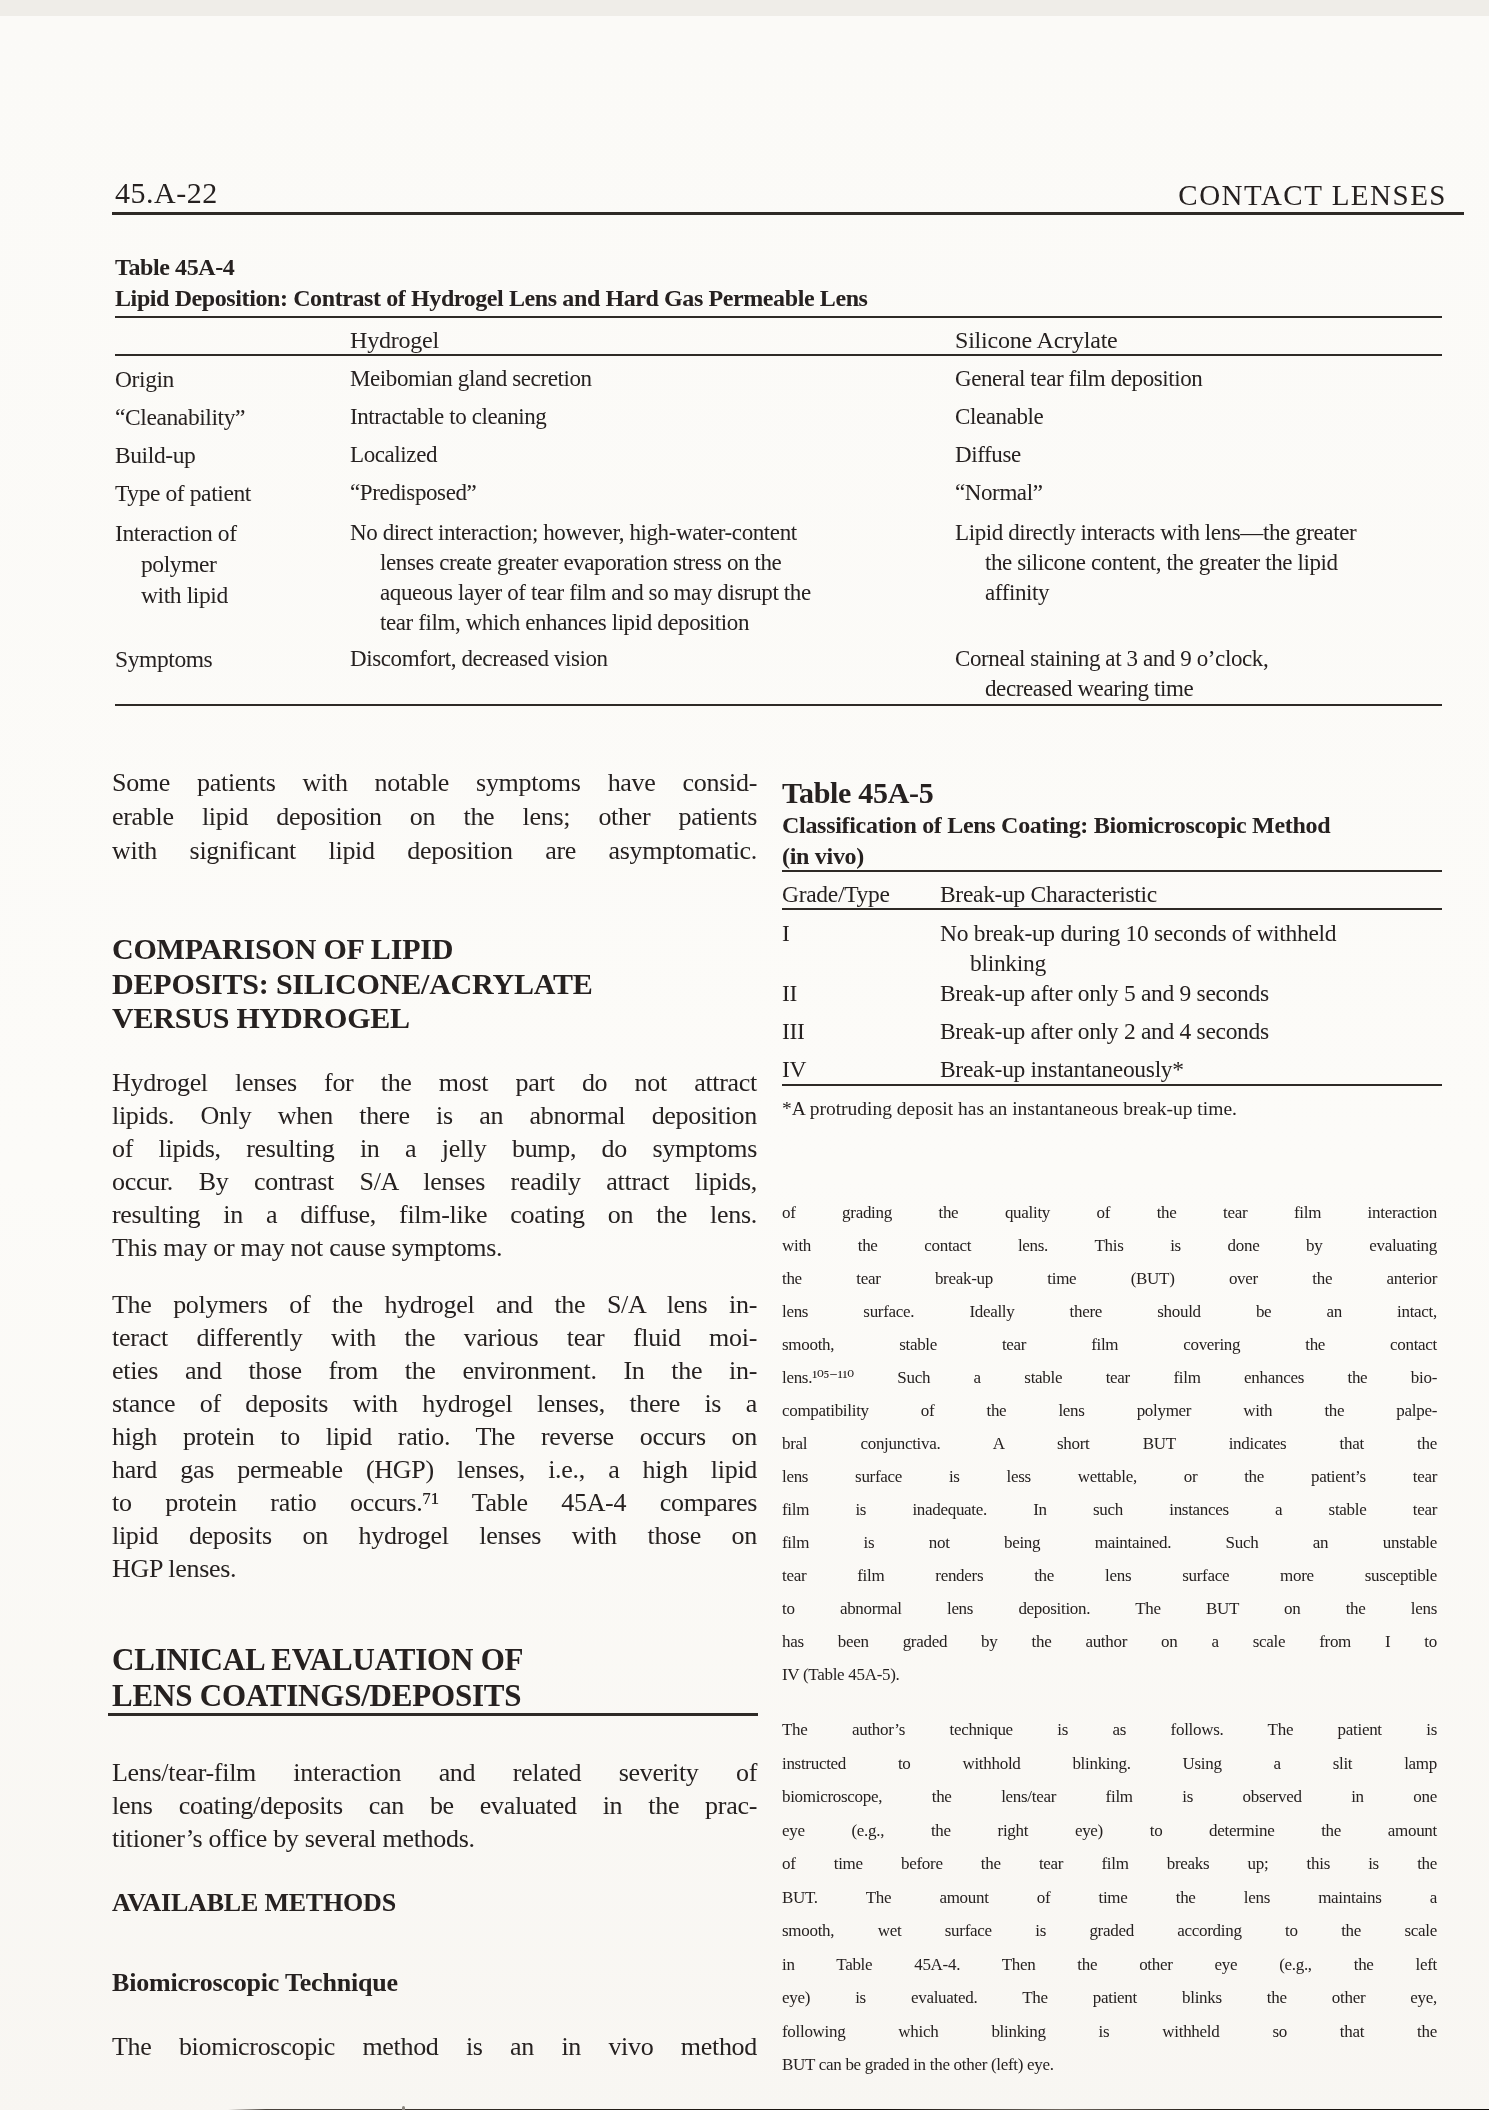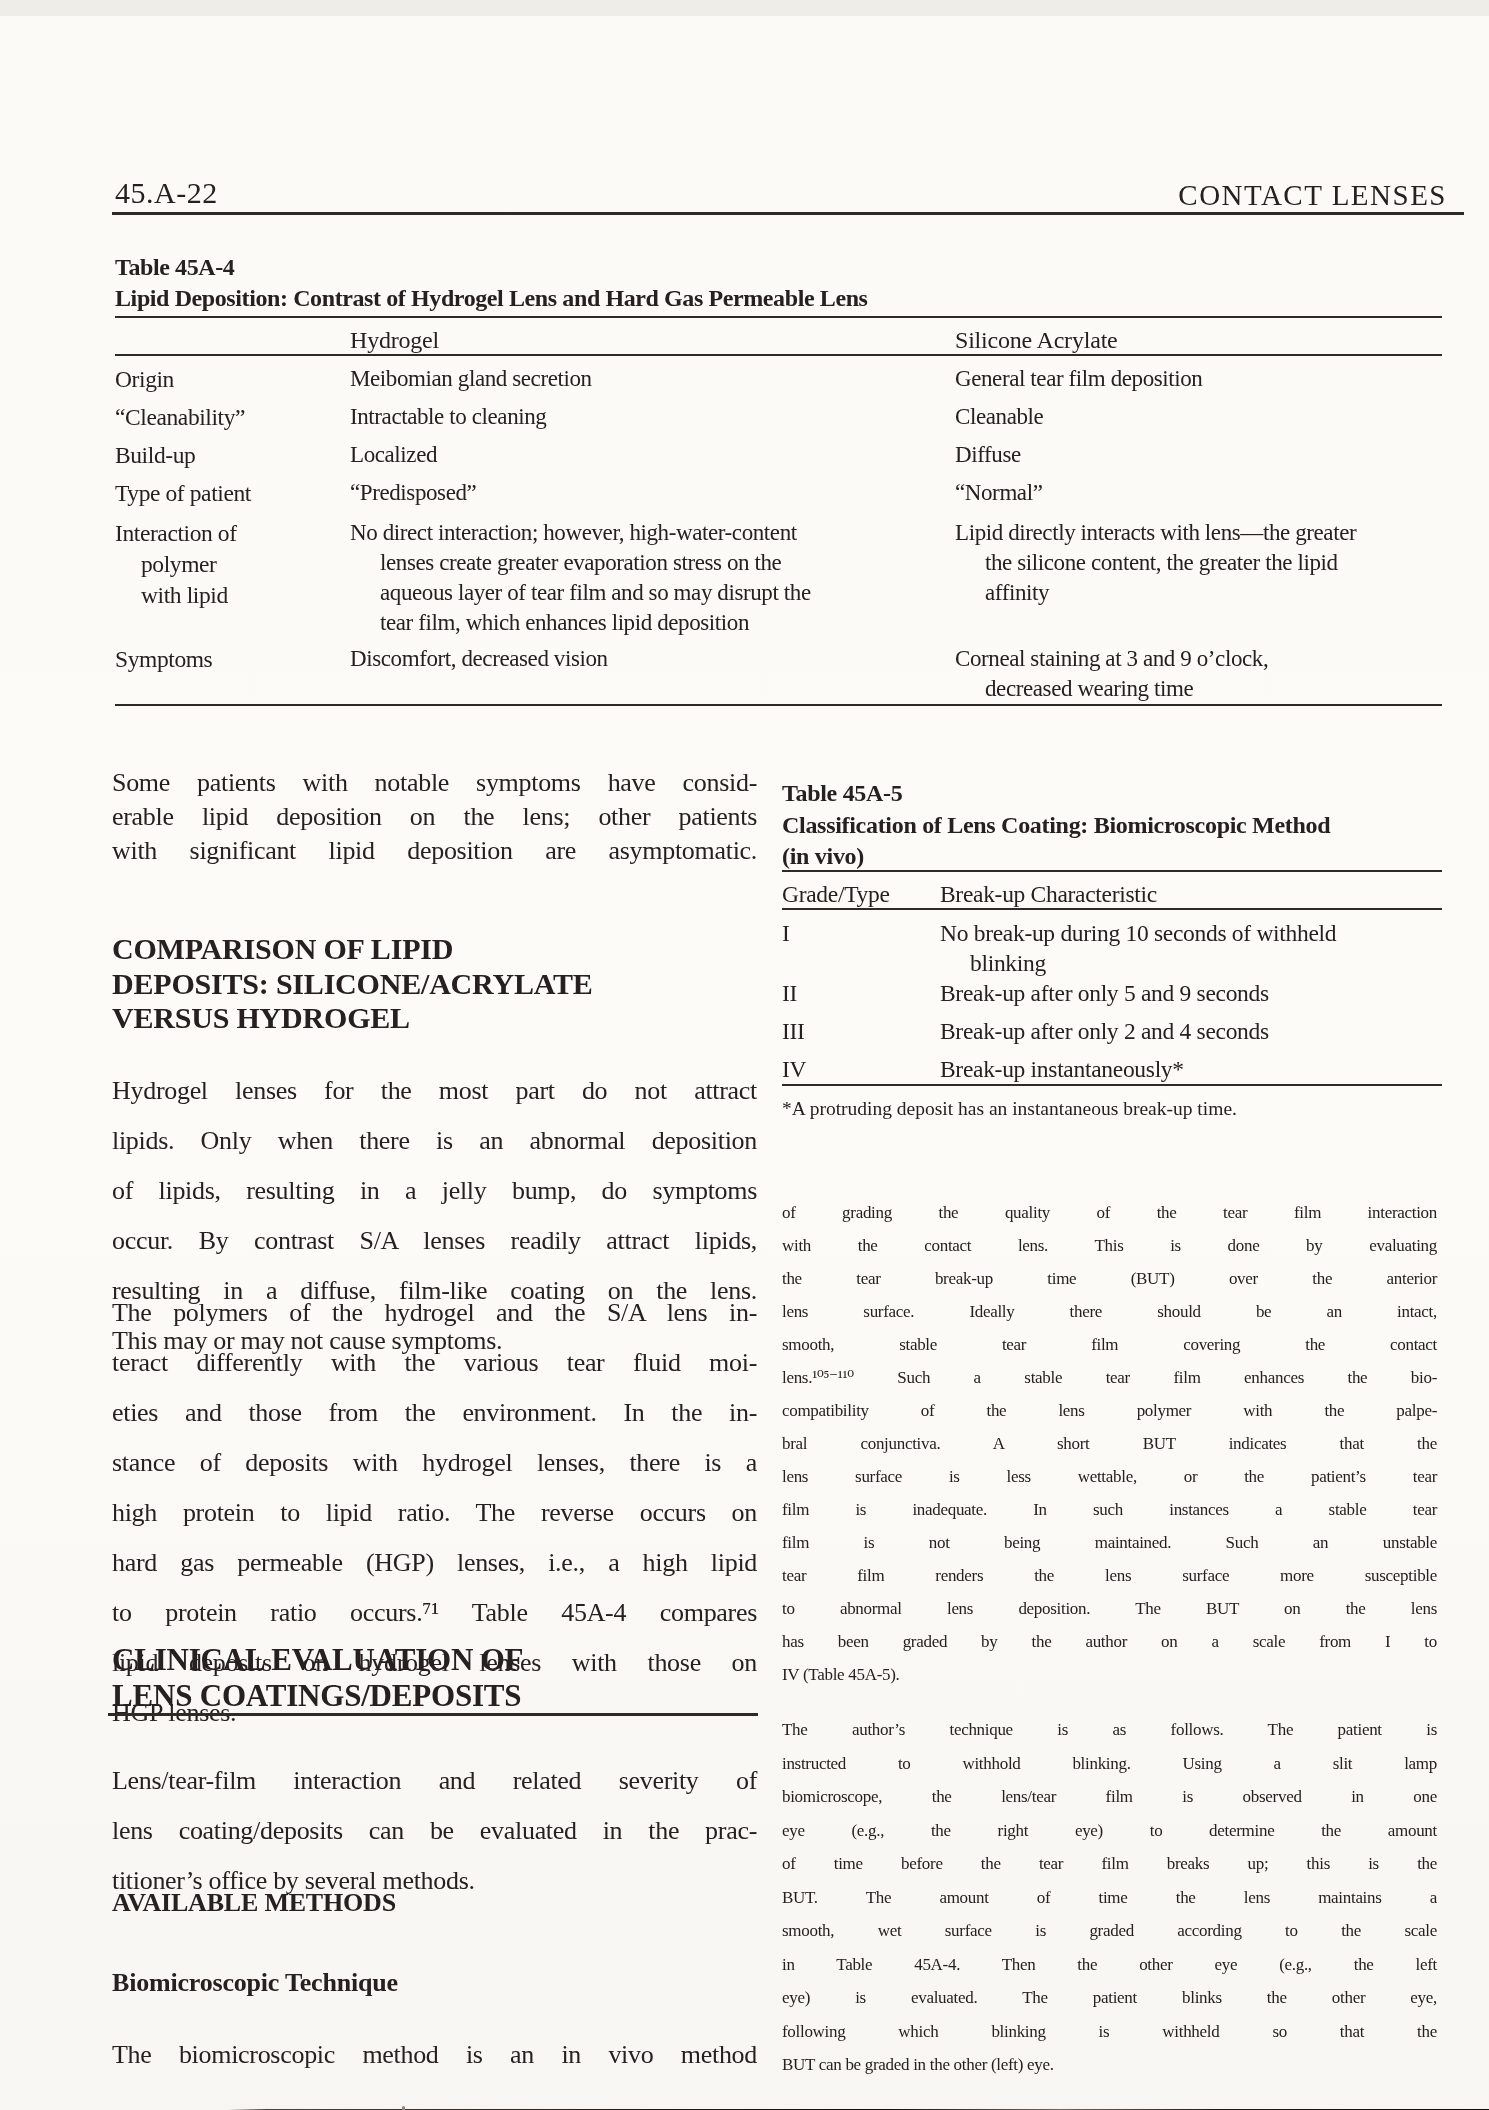--- a/index.html
+++ b/index.html
@@ -26,28 +26,28 @@
   #t4 .cap1{left:0;top:0;font-size:24px;}
   #t4 .cap2{left:0;top:31px;font-size:24px;}
   .t4row{position:absolute;left:0;width:100%;}
   .t4c1{position:absolute;left:0;width:225px;line-height:31px;font-size:23.5px;}
   .t4c2{position:absolute;left:235px;width:600px;}
   .t4c3{position:absolute;left:840px;width:487px;}
   #t4 .colh{font-size:24px;letter-spacing:-.2px;}
 
   
   #t5{left:782px;top:750px;width:660px;font-size:23.5px;letter-spacing:-.3px;line-height:30px;}
-  #t5 .cap1{left:0;top:12px;font-size:24px;}
+  #t5 .cap1{left:0;top:12px;font-size:30px;}
   #t5 .cap2{left:0;top:44px;font-size:24px;line-height:31px;}
   .t5g{position:absolute;left:0;width:140px;}
   .t5c{position:absolute;left:158px;width:490px;}
   #t5 .foot{left:0;top:328px;font-size:19.5px;letter-spacing:0;width:640px;}
 
   
-  .lcol{left:112px;width:645px;font-size:26px;line-height:50px;letter-spacing:-.3px;}
+  .lcol{left:112px;width:645px;font-size:26px;line-height:33px;letter-spacing:-.3px;}
   .rcol{left:782px;width:655px;font-size:17px;letter-spacing:-.3px;}
   .h-comp{left:112px;top:916px;font-size:30px;line-height:34.5px;letter-spacing:-.2px;}
   .h-clin{left:112px;top:1626px;font-size:31px;line-height:35.5px;letter-spacing:-.2px;}
   .h-sub{left:112px;font-size:26px;letter-spacing:-.2px;}
 
   
   .band{position:absolute;left:228px;right:0;bottom:0;height:17px;
     background:linear-gradient(90deg,rgba(74,68,62,0) 0%,#4a443e 3%,#262019 28%,#15100c 52%,#6e675f 66%,#221c16 78%,#100c08 100%);}
   .speck{position:absolute;width:3px;height:10px;background:#8a857e;border-radius:2px;}
 </style>

